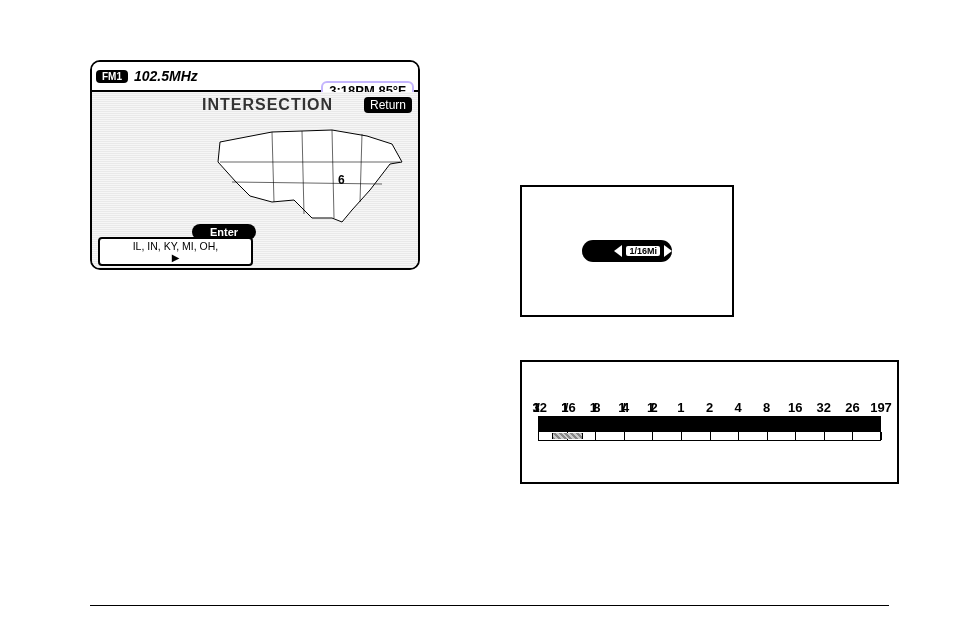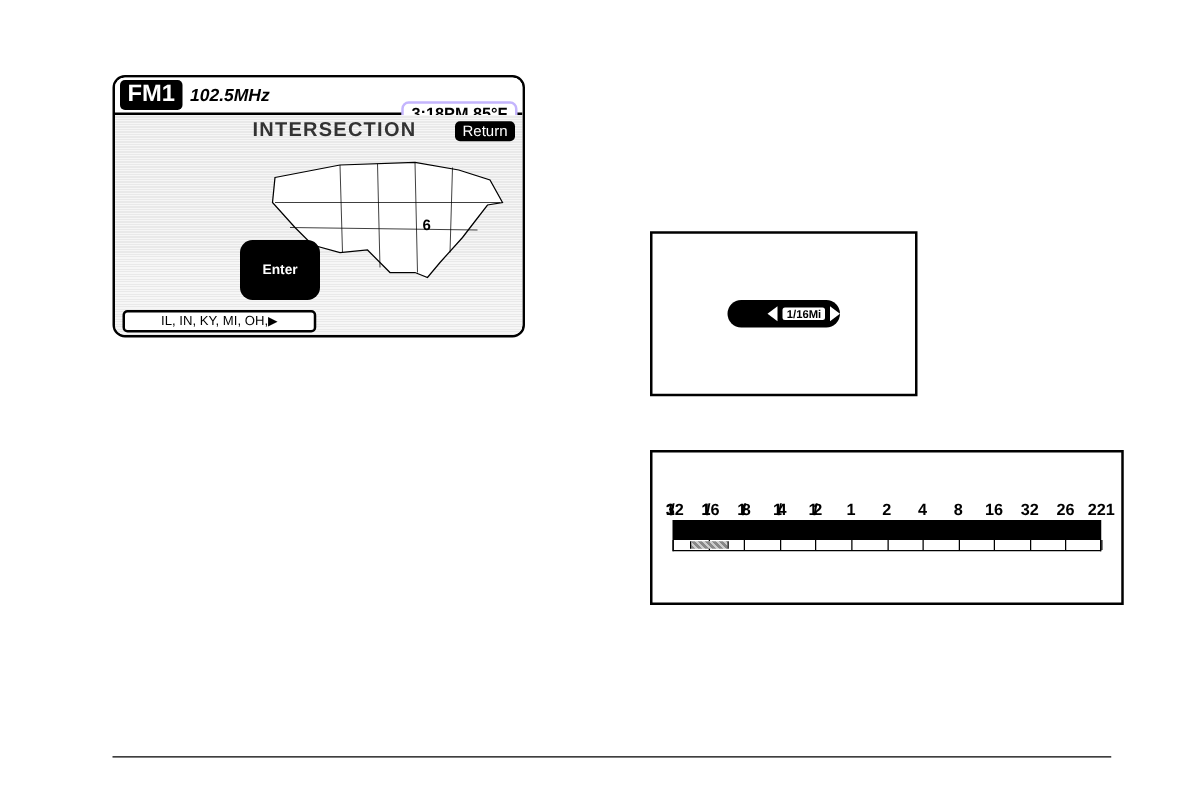--- a/index.html
+++ b/index.html
@@ -35,21 +35,21 @@
     height: 28px;
     border-bottom: 2px solid #000;
     background: #fff;
     padding: 0 4px;
     gap: 4px;
   }
   .band-badge {
     background: #000;
     color: #fff;
     font-weight: bold;
-    font-size: 19px;
+    font-size: 10px;
     border-radius: 4px;
     padding: 1px 6px;
   }
   .freq {
     font-size: 14px;
     font-weight: 600;
     flex: 0 0 auto;
     margin-left: 2px;
     font-style: italic;
   }
@@ -118,36 +118,37 @@
   .map-area svg { width: 100%; height: 100%; }
   .enter-btn {
     position: absolute;
     left: 100px;
     bottom: 30px;
     background: #000;
     color: #fff;
     font-size: 11px;
     font-weight: bold;
     border-radius: 10px;
-    padding: 18px 18px;
+    padding: 2px 18px;
   }
   .states-chip {
     position: absolute;
     left: 6px;
     bottom: 4px;
     width: 155px;
     border: 2px solid #000;
     border-radius: 4px;
     background: #fff;
     font-size: 10.5px;
     padding: 1px 4px;
     display: flex;
     align-items: center;
     justify-content: center;
     box-sizing: border-box;
+    flex-direction: column;
   }
   .states-chip .arrow { font-size: 10px; }
   .region-grid {
     position: absolute;
     left: 4px;
     top: 28px;
     display: grid;
     grid-template-columns: repeat(3, 30px);
     grid-auto-rows: 16px;
     gap: 4px;
@@ -326,21 +327,21 @@
           <span class="frac" style="left: 16.6667%;"><span>1</span>/<span>8</span></span>
           <span class="frac" style="left: 25%;"><span>1</span>/<span>4</span></span>
           <span class="frac" style="left: 33.3333%;"><span>1</span>/<span>2</span></span>
           <span style="left: 41.6667%;">1</span>
           <span style="left: 50%;">2</span>
           <span style="left: 58.3333%;">4</span>
           <span style="left: 66.6667%;">8</span>
           <span style="left: 75%;">16</span>
           <span style="left: 83.3333%;">32</span>
           <span style="left: 91.6667%;">26</span>
-          <span style="left: 100%;">221</span>
+          <span style="left: 100%;">197</span>
         </div>
       <div class="scalebar-band"></div>
       <div class="scalebar-inner"></div>
       <div class="ticks" id="scale-ticks">
           <div class="tick" style="left: 0%;"></div>
           <div class="tick" style="left: 8.33333%;"></div>
           <div class="tick" style="left: 16.6667%;"></div>
           <div class="tick" style="left: 25%;"></div>
           <div class="tick" style="left: 33.3333%;"></div>
           <div class="tick" style="left: 41.6667%;"></div>

